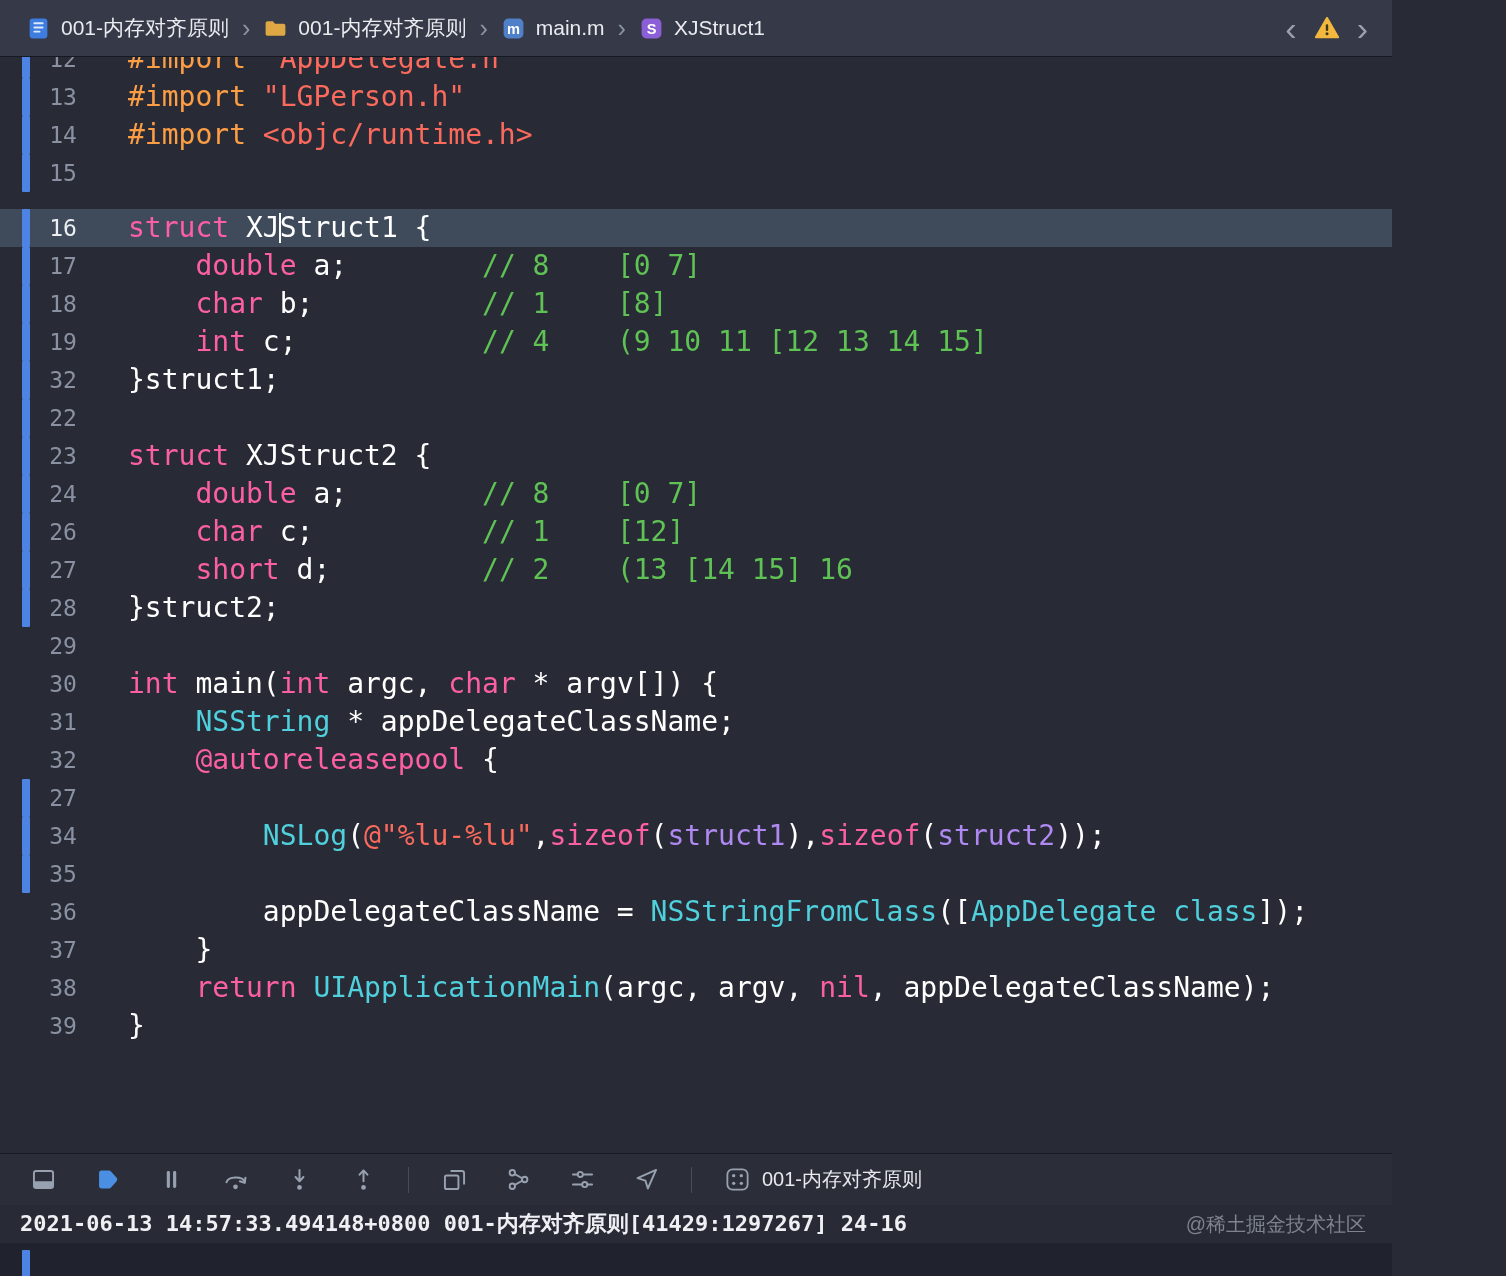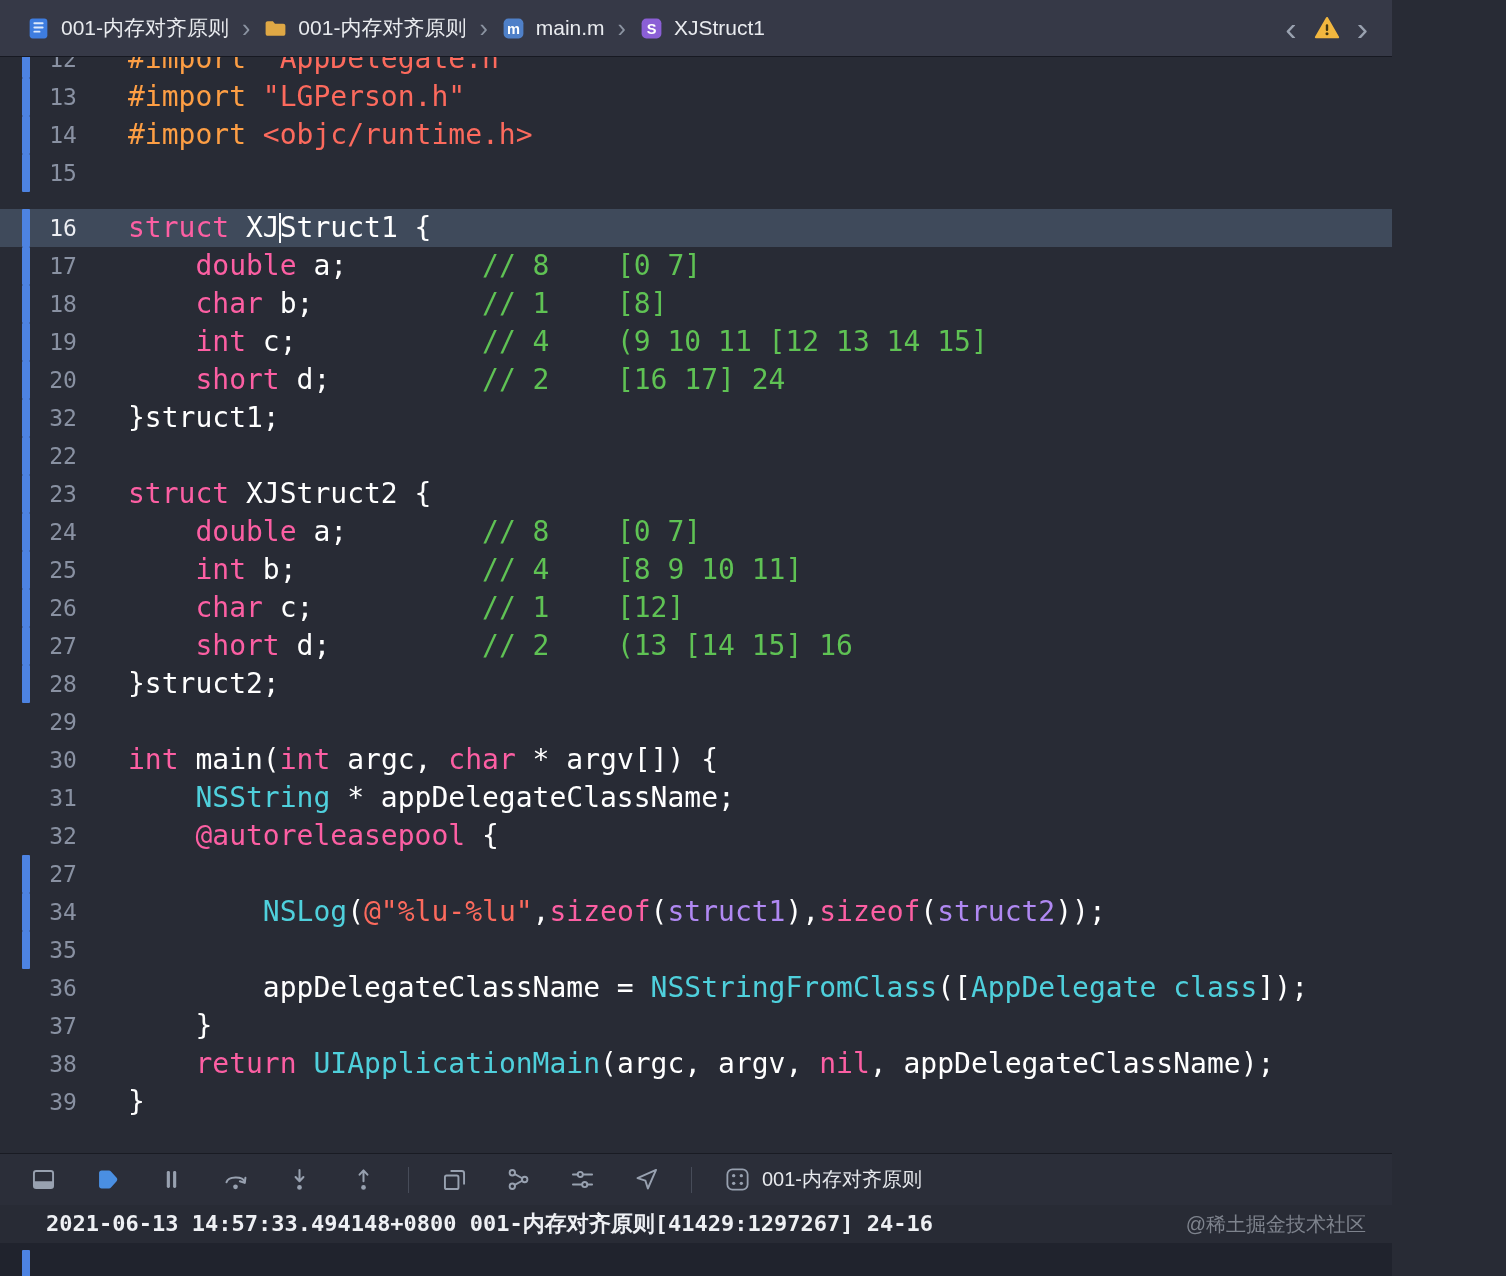--- a/index.html
+++ b/index.html
@@ -40,21 +40,21 @@
   .debugbar { height:52px; flex:0 0 52px; background:var(--c-debugbar);
               border-top:1px solid #191b23; display:flex; align-items:center; padding-left:30px; }
   .dicon { width:27px; height:27px; color:var(--c-icon); margin-right:37px; flex:0 0 auto; }
   .dicon svg { width:100%; height:100%; display:block; }
   .vsep { width:1px; height:26px; background:#474c59; margin:0 32px 0 -6px; flex:0 0 1px; }
   .appchip { display:flex; align-items:center; gap:11px; color:#e7e9ed; font-size:20px; }
   .appchip .dicon { margin-right:0; }
 
   
   .console-row { height:38px; flex:0 0 38px; display:flex; align-items:center;
-                 justify-content:space-between; padding:0 26px 0 20px; background:var(--c-bg);margin-left:26px; }
+                 justify-content:space-between; padding:0 26px 0 20px; background:var(--c-bg); }
   .console-text { font-family:"DejaVu Sans Mono","Liberation Mono",monospace;
                   font-size:22px; font-weight:bold; color:#eef0f4; white-space:pre; }
   .watermark { color:var(--c-wm); font-size:20px; }
   .bottom-strip { flex:1; background:var(--c-strip); position:relative; }
   .mini-bar { position:absolute; left:22px; bottom:0; width:8px; height:26px;
               background:var(--c-bar); border-radius:1px 1px 0 0; }
 </style>
 </head>
 <body>
 
@@ -141,47 +141,37 @@
           <span class="lnum">18</span>
           <span class="lcode"><span class="pl">    </span><span class="kw">char</span><span class="pl"> b;          </span><span class="cm">// 1    [8]</span></span>
         </div>
         <div class="line">
           <span class="chbar on"></span>
           <span class="lnum">19</span>
           <span class="lcode"><span class="pl">    </span><span class="kw">int</span><span class="pl"> c;           </span><span class="cm">// 4    (9 10 11 [12 13 14 15]</span></span>
         </div>
         <div class="line">
           <span class="chbar on"></span>
-          <span class="lnum">20</span>
-          <span class="lcode"><span class="pl">    </span><span class="kw">short</span><span class="pl"> d;         </span><span class="cm">// 2    [16 17] 24</span></span>
-        </div>
-        <div class="line">
-          <span class="chbar on"></span>
           <span class="lnum">32</span>
           <span class="lcode"><span class="pl">}struct1;</span></span>
         </div>
         <div class="line">
           <span class="chbar on"></span>
           <span class="lnum">22</span>
           <span class="lcode"></span>
         </div>
         <div class="line">
           <span class="chbar on"></span>
           <span class="lnum">23</span>
           <span class="lcode"><span class="kw">struct</span><span class="pl"> XJStruct2 {</span></span>
         </div>
         <div class="line">
           <span class="chbar on"></span>
           <span class="lnum">24</span>
           <span class="lcode"><span class="pl">    </span><span class="kw">double</span><span class="pl"> a;        </span><span class="cm">// 8    [0 7]</span></span>
-        </div>
-        <div class="line">
-          <span class="chbar on"></span>
-          <span class="lnum">25</span>
-          <span class="lcode"><span class="pl">    </span><span class="kw">int</span><span class="pl"> b;           </span><span class="cm">// 4    [8 9 10 11]</span></span>
         </div>
         <div class="line">
           <span class="chbar on"></span>
           <span class="lnum">26</span>
           <span class="lcode"><span class="pl">    </span><span class="kw">char</span><span class="pl"> c;          </span><span class="cm">// 1    [12]</span></span>
         </div>
         <div class="line">
           <span class="chbar on"></span>
           <span class="lnum">27</span>
           <span class="lcode"><span class="pl">    </span><span class="kw">short</span><span class="pl"> d;         </span><span class="cm">// 2    (13 [14 15] 16</span></span>

